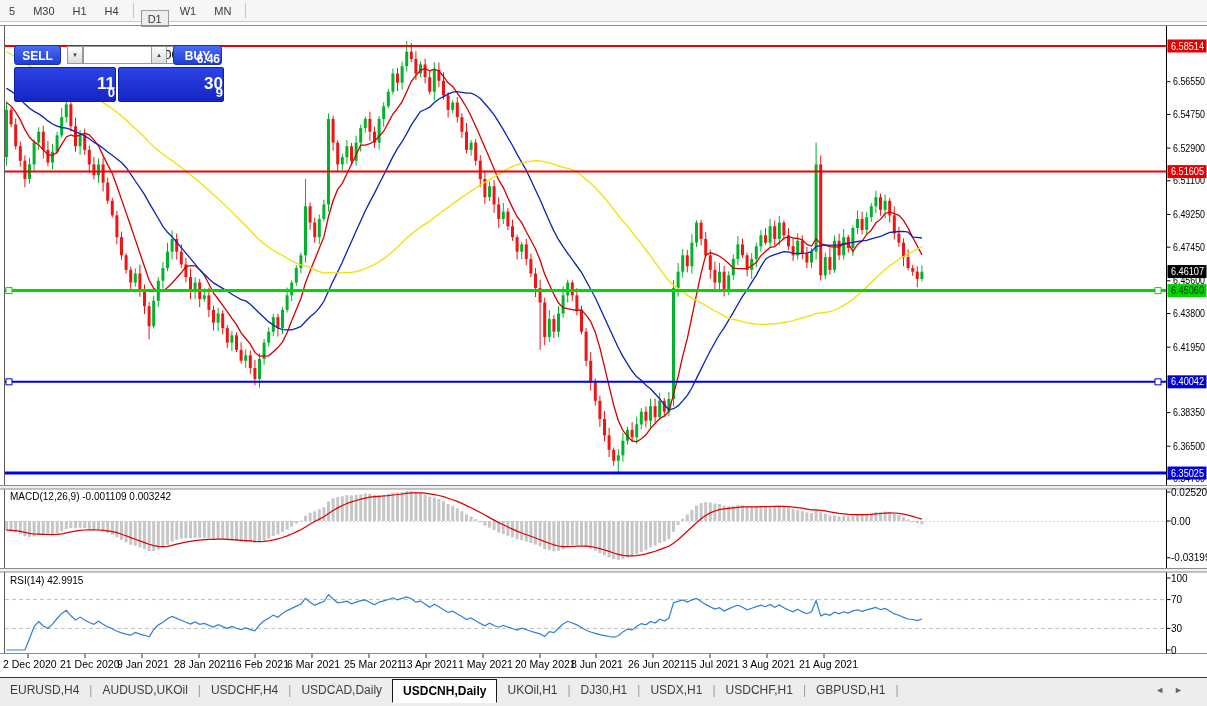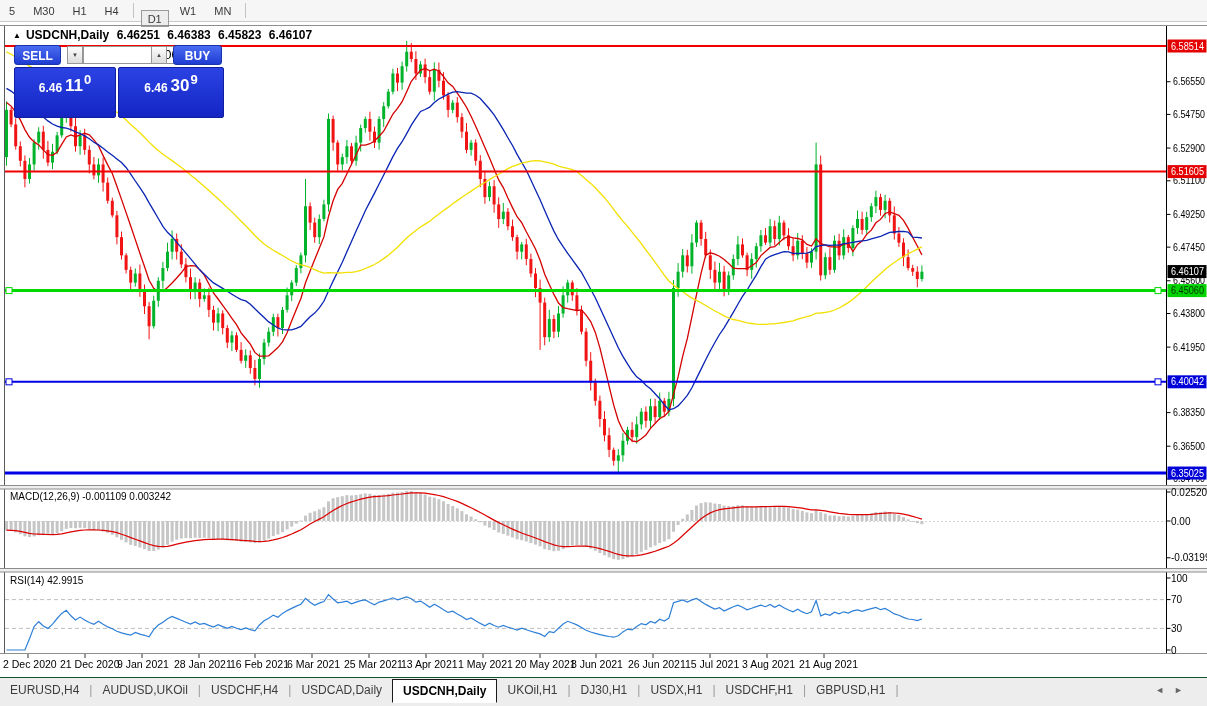--- a/index.html
+++ b/index.html
@@ -26,21 +26,21 @@
   #buybtn{left:159px;width:49px;}
   .spinbtn{position:absolute;top:1px;width:16px;height:18px;background:linear-gradient(#fdfdfd,#dcdcdc);
            border:1px solid #979797;font-size:6px;color:#444;text-align:center;line-height:16px;padding:0;}
   #voldown{left:53px;}
   #volup{left:137px;}
   #volbox{position:absolute;left:69px;top:1px;width:68px;height:16px;background:#fff;
           border:1px solid #979797;font-size:13px;color:#000;text-align:center;line-height:16px;padding-left:48px;}
   .trow2{position:absolute;top:22px;height:31px;}
   .pricebox{position:absolute;top:0;height:31px;background:linear-gradient(#2c43e4,#1425c4);
             border:1px solid #101fa0;border-radius:2px;color:#fff;display:flex;
-            align-items:flex-end;justify-content:center;padding-bottom:18px;}
+            align-items:flex-end;justify-content:center;padding-bottom:2px;flex-direction:column;}
   #sellbox{left:0;width:100px;}
   #buybox{left:104px;width:104px;}
   .pb-base{font-size:12px;font-weight:bold;margin-right:3px;position:relative;top:-4px;}
   .pb-big{font-size:17px;font-weight:bold;line-height:27px;}
   .pb-sup{font-size:13px;font-weight:bold;position:relative;top:-12px;margin-left:1px;}
   
   .indlabel{position:absolute;left:10px;font-size:10px;color:#000;white-space:nowrap;}
   #macdlabel{top:491px;}
   #rsilabel{top:575px;}
   
@@ -804,27 +804,20 @@
         <text x="628" y="668" font-size="10.5" fill="#000">26 Jun 2021</text>
         <line x1="710" y1="654" x2="710" y2="658" stroke="#333"></line>
         <text x="685" y="668" font-size="10.5" fill="#000">15 Jul 2021</text>
         <line x1="767" y1="654" x2="767" y2="658" stroke="#333"></line>
         <text x="742" y="668" font-size="10.5" fill="#000">3 Aug 2021</text>
         <line x1="824" y1="654" x2="824" y2="658" stroke="#333"></line>
         <text x="799" y="668" font-size="10.5" fill="#000">21 Aug 2021</text>
       </g>
     </svg>
 
-  <div id="ohlc">
-    <span class="tri">▲</span><span>USDCNH,Daily</span>
-    <span>6.46251</span>
-    <span>6.46383</span>
-    <span>6.45823</span>
-    <span>6.46107</span>
-  </div>
 
   <div id="trade">
     <div class="trow1">
       <button class="bluebtn" id="sellbtn">SELL</button>
       <button class="spinbtn" id="voldown"><span>▼</span></button>
       <div id="volbox">3.00</div>
       <button class="spinbtn" id="volup"><span>▲</span></button>
       <button class="bluebtn" id="buybtn">BUY</button>
     </div>
     <div class="trow2">

